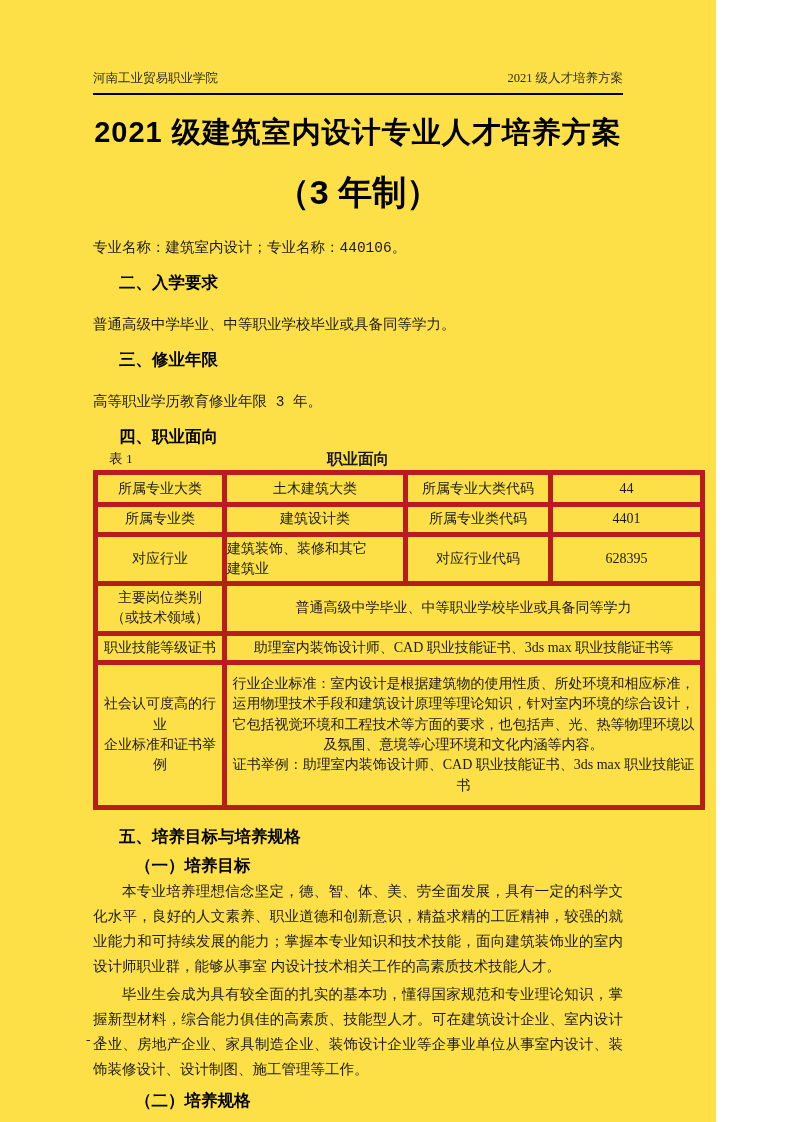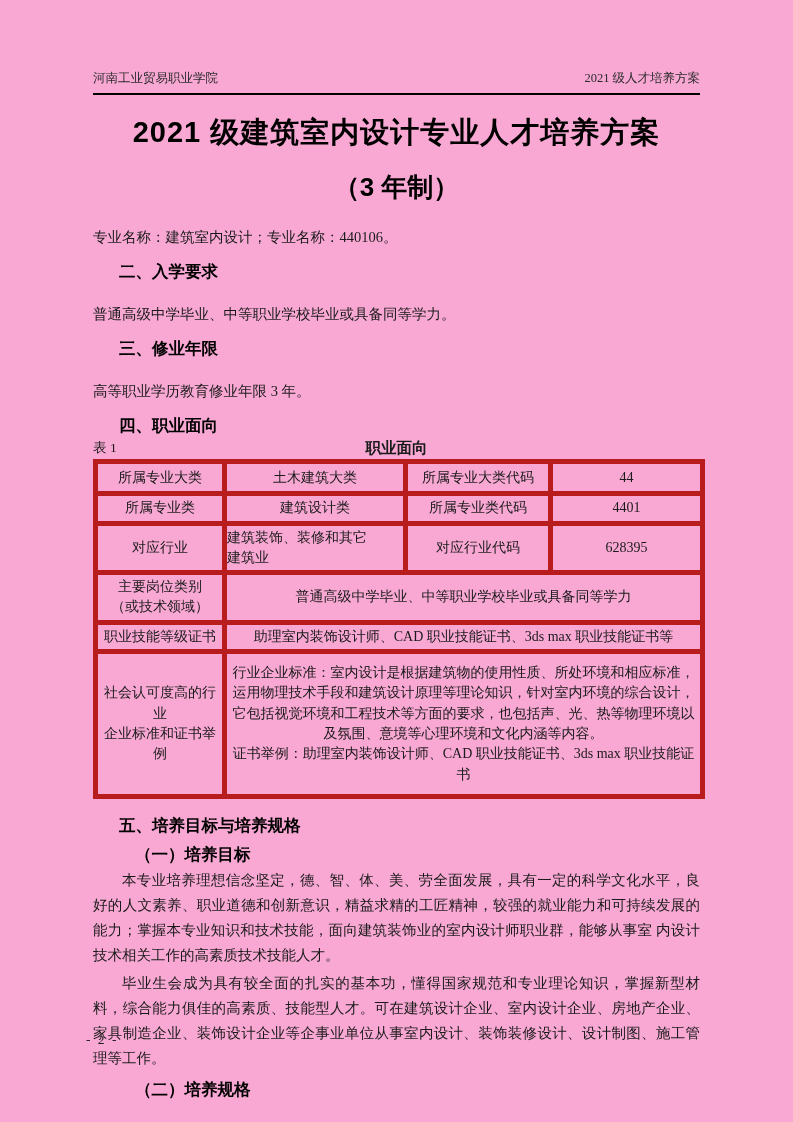--- a/index.html
+++ b/index.html
@@ -3,23 +3,23 @@
 <meta charset="utf-8">
 <style>
   * { margin: 0; padding: 0; box-sizing: border-box; }
   html, body { background: #ffffff; }
   body {
     font-family: "Liberation Serif", "DejaVu Serif", serif;
     color: #1a1a1a;
   }
   .page {
     position: relative;
-    width: 793px;
+    width: 716px;
     height: 1122px;
-    background: #f9a8d4;
+    background: #fde047;
     overflow: hidden;
     padding: 0 93px;
   }
   
   .header-row {
     margin-top: 70px;
     display: flex;
     justify-content: space-between;
     align-items: flex-end;
     font-size: 12.5px;
@@ -41,49 +41,50 @@
     line-height: 1.15;
     letter-spacing: 1px;
     color: #000;
   }
   .doc-subtitle {
     margin-top: 21px;
     margin-bottom: 18px;
     text-align: center;
     font-family: "Liberation Sans", "DejaVu Sans", sans-serif;
     font-weight: bold;
-    font-size: 26px;
+    font-size: 34px;
     color: #000;
   }
   
   .sec-h {
     font-family: "Liberation Sans", "DejaVu Sans", sans-serif;
     font-weight: bold;
     font-size: 16.5px;
     line-height: 1.25;
     margin: 14px 0 0 26px;
     color: #000;
   }
   .sec-h.first { margin-top: 14px; }
   .sec-body {
     font-size: 14.5px;
     line-height: 1.38;
     margin-top: 22px;
+    font-family: Liberation Mono, monospace;
   }
   
   .table-caption-row {
     position: relative;
     margin-top: 2px;
     text-align: center;
     height: 22px;
     line-height: 22px;
   }
   .table-label {
     position: absolute;
-    left: 0;
+    left: 16px;
     top: 0;
     font-size: 13.5px;
   }
   .table-caption {
     font-family: "Liberation Sans", "DejaVu Sans", sans-serif;
     font-weight: bold;
     font-size: 15.5px;
   }
   
   table.occ {

